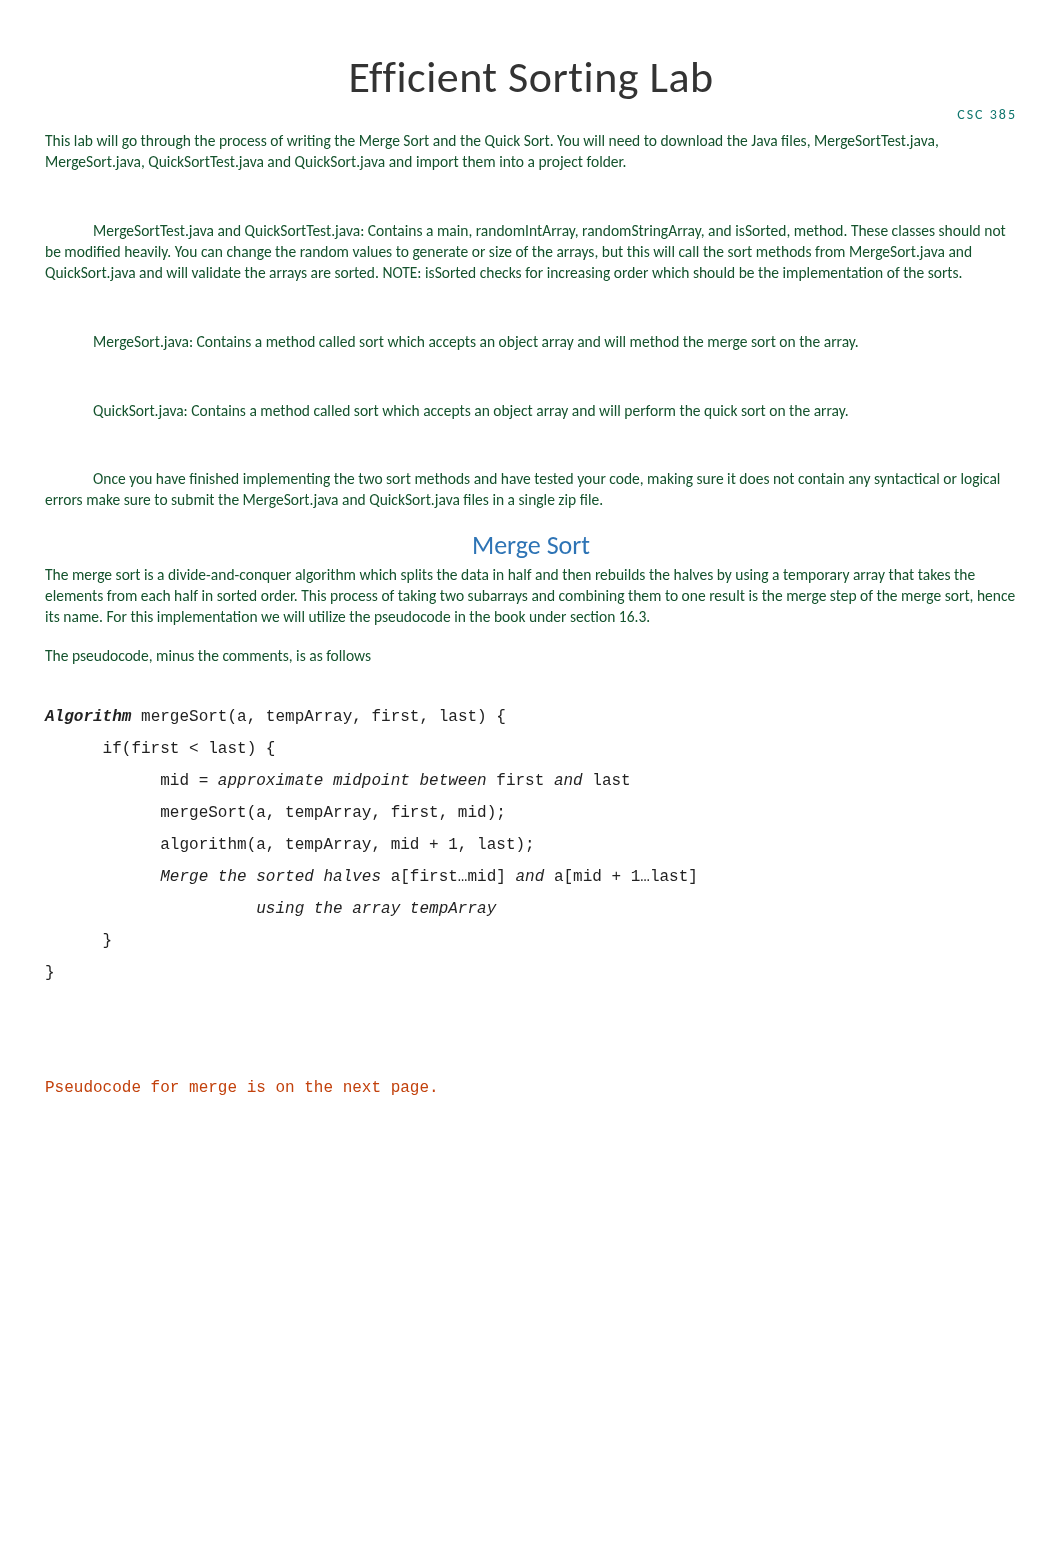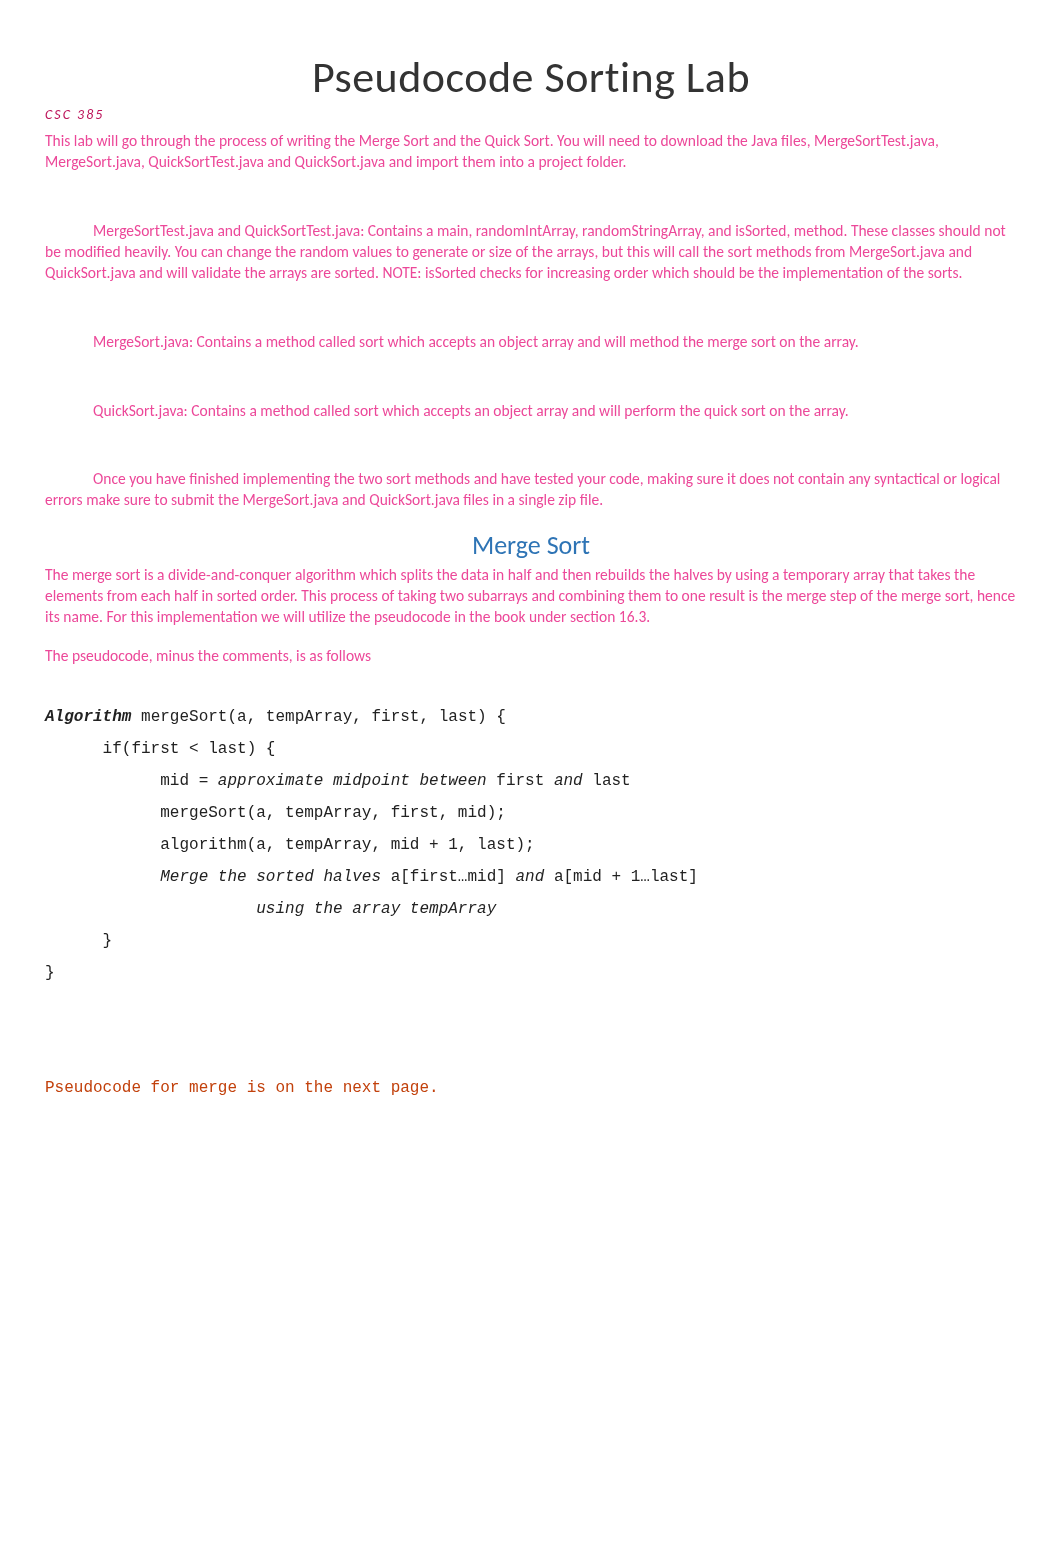--- a/index.html
+++ b/index.html
@@ -13,32 +13,31 @@
     .title {
       font-size: 44px;
       font-weight: 400;
       text-align: center;
       letter-spacing: 0.5px;
       font-family: 'Calibri Light', Calibri, sans-serif;
       color: #333;
     }
     .subtitle {
       font-size: 14px;
-      text-align: left;
+      text-align: right;
       letter-spacing: 2px;
-      color: #be185d;
+      color: #0f766e;
       margin-top: 2px;
       margin-bottom: 8px;
-      font-style: italic;
     }
     .para {
       font-size: 15.5px;
       line-height: 1.35;
       margin-bottom: 18px;
-      color: #ec4899;
+      color: #14532d;
     }
     .indent {
       text-indent: 48px;
       margin-top: 48px;
     }
     .section-head {
       font-size: 26px;
       font-weight: 400;
       color: #2e74b5;
       margin-top: 12px;
@@ -59,21 +58,21 @@
     .footnote {
       font-family: "Courier New", Courier, monospace;
       font-size: 16px;
       margin-top: 90px;
       color: #c2410c;
     }
   </style>
 </head>
 <body>
 
-<h1 class="title">Pseudocode Sorting Lab</h1>
+<h1 class="title">Efficient Sorting Lab</h1>
 <div class="subtitle">CSC 385</div>
 
 <p class="para">This lab will go through the process of writing the Merge Sort and the Quick Sort. You will need to download the Java files, MergeSortTest.java, MergeSort.java, QuickSortTest.java and QuickSort.java and import them into a project folder.</p>
 <p class="para indent">MergeSortTest.java and QuickSortTest.java: Contains a main, randomIntArray, randomStringArray, and isSorted, method.  These classes should not be modified heavily.  You can change the random values to generate or size of the arrays, but this will call the sort methods from MergeSort.java and QuickSort.java and will validate the arrays are sorted.  NOTE: isSorted checks for increasing order which should be the implementation of the sorts.</p>
 <p class="para indent">MergeSort.java: Contains a method called sort which accepts an object array and will method the merge sort on the array.</p>
 <p class="para indent">QuickSort.java: Contains a method called sort which accepts an object array and will perform the quick sort on the array.</p>
 <p class="para indent">Once you have finished implementing the two sort methods and have tested your code, making sure it does not contain any syntactical or logical errors make sure to submit the MergeSort.java and QuickSort.java files in a single zip file.</p>
 
 <h2 class="section-head">Merge Sort</h2>
 <p class="para">The merge sort is a divide-and-conquer algorithm which splits the data in half and then rebuilds the halves by using a temporary array that takes the elements from each half in sorted order.  This process of taking two subarrays and combining them to one result is the merge step of the merge sort, hence its name.  For this implementation we will utilize the pseudocode in the book under section 16.3.</p>

